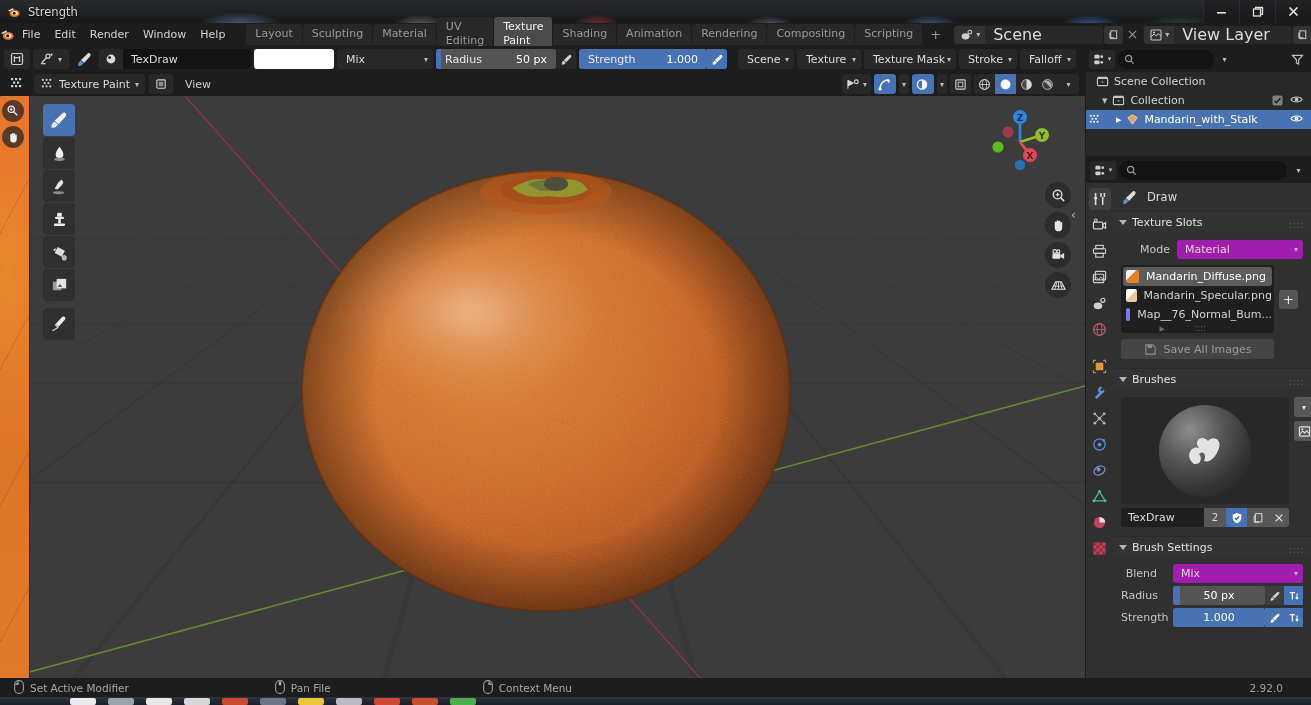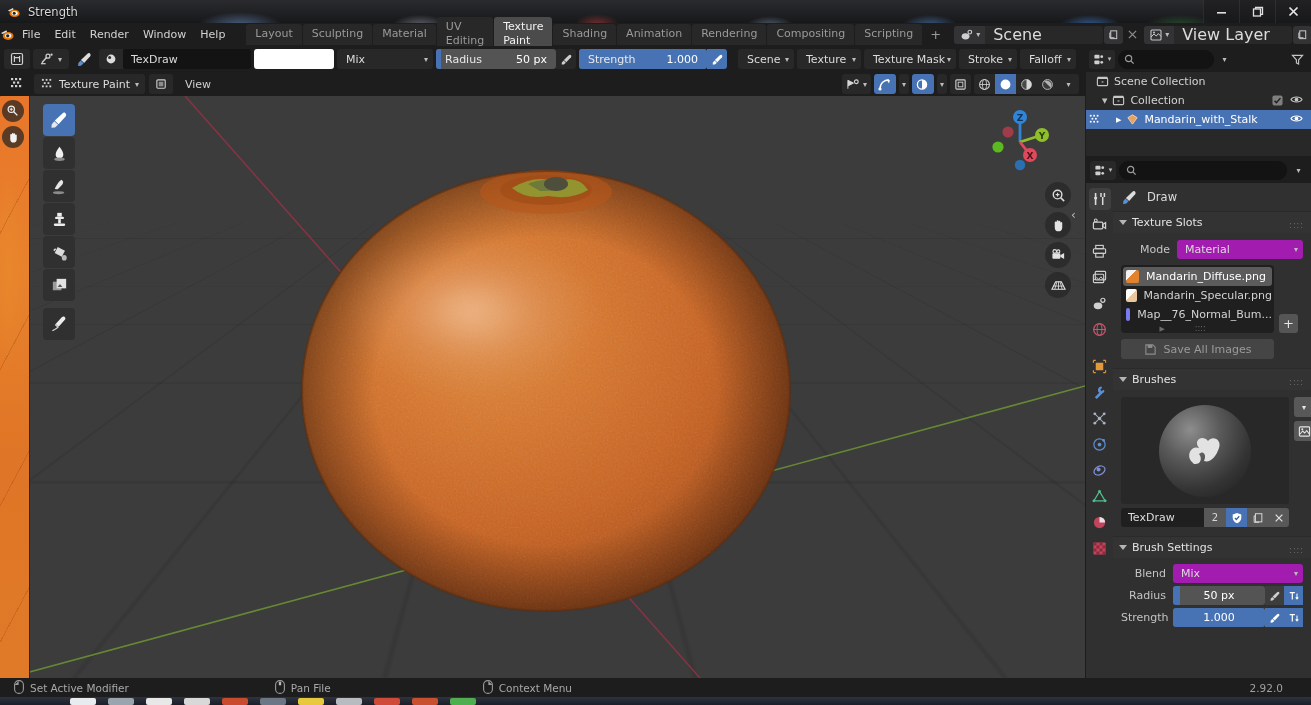--- a/index.html
+++ b/index.html
@@ -286,21 +286,21 @@
   .brush-row { display: flex; margin-top: 4px; width: 168px; }
   .brush-name {
     flex: 1; height: 19px; background: #1f1f1f; border-radius: 3px 0 0 3px;
     display: flex; align-items: center; padding-left: 7px; color: #dcdcdc; font-size: 11px;
   }
   .brush-users { width: 22px; height: 19px; background: #585858; display: flex; align-items: center; justify-content: center; color: #d8d8d8; font-size: 10px; }
   .brush-mini { width: 21px; height: 19px; background: #585858; display: flex; align-items: center; justify-content: center; }
   .brush-mini.on { background: #4772b3; }
   .brush-mini.last { border-radius: 0 3px 3px 0; }
   .bs-row { display: flex; align-items: center; margin-bottom: 3px; }
-  .bs-lbl { width: 52px; text-align: right; padding-right: 7px; color: #c4c4c4; font-size: 11px; }
+  .bs-lbl { width: 52px; text-align: right; padding-right: 16px; color: #c4c4c4; font-size: 11px; }
   .bs-slider {
     flex: 1; height: 19px; border-radius: 3px; background: #545454; position: relative;
     display: flex; align-items: center; justify-content: center; overflow: hidden;
   }
   .bs-slider .f { position: absolute; left: 0; top: 0; bottom: 0; background: #4772b3; }
   .bs-slider span { position: relative; color: #fff; font-size: 11px; }
   .bs-ico { width: 19px; height: 19px; background: #3d3d3d; display: flex; align-items: center; justify-content: center; }
   .bs-ico.blue { background: #4772b3; }
 
   
@@ -1015,21 +1015,21 @@
           <span class="grip">::::</span>
         </div>
         <div class="panel-body">
           <div class="row">
             <div class="row-lbl">Mode</div>
             <div class="ctl-drop">
               <span>Material</span>
               <span style="font-size:8px;color:#bbb;">▾</span>
             </div>
           </div>
-          <div style="display:flex;align-items:flex-end;margin-top:6px">
+          <div style="display:flex;align-items:center;margin-top:6px">
             <div class="slot-list">
               <div class="slot sel">
                 <span class="slot-sw" style="background:linear-gradient(135deg,#f2f2f0 0 42%,#e0822e 42% 100%)"></span>
                 <span>Mandarin_Diffuse.png</span>
               </div>
               <div class="slot">
                 <span class="slot-sw" style="background:linear-gradient(135deg,#fbfbf9 0 48%,#e8c79e 48% 100%)"></span>
                 <span>Mandarin_Specular.png</span>
               </div>
               <div class="slot">

